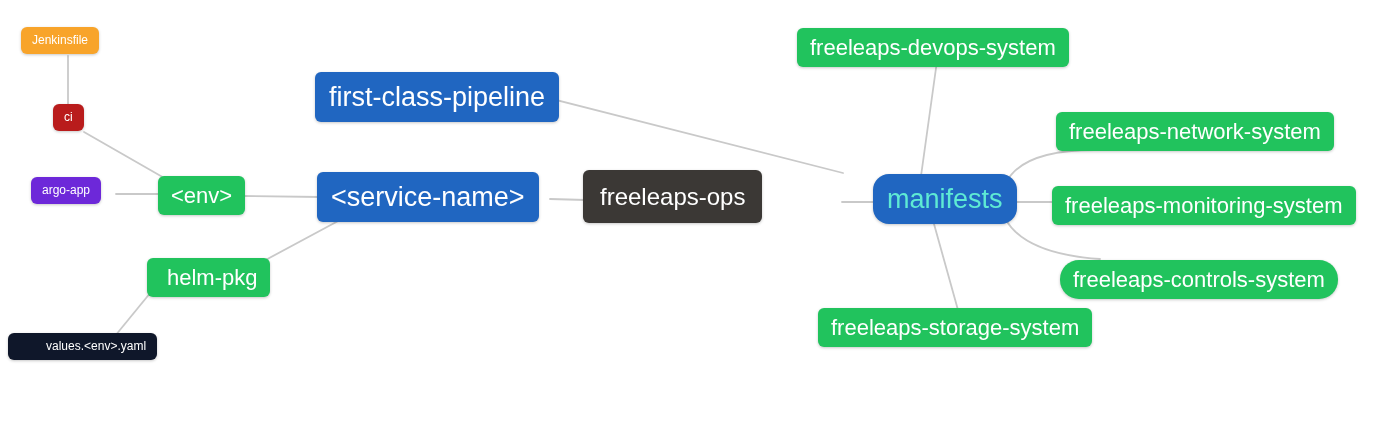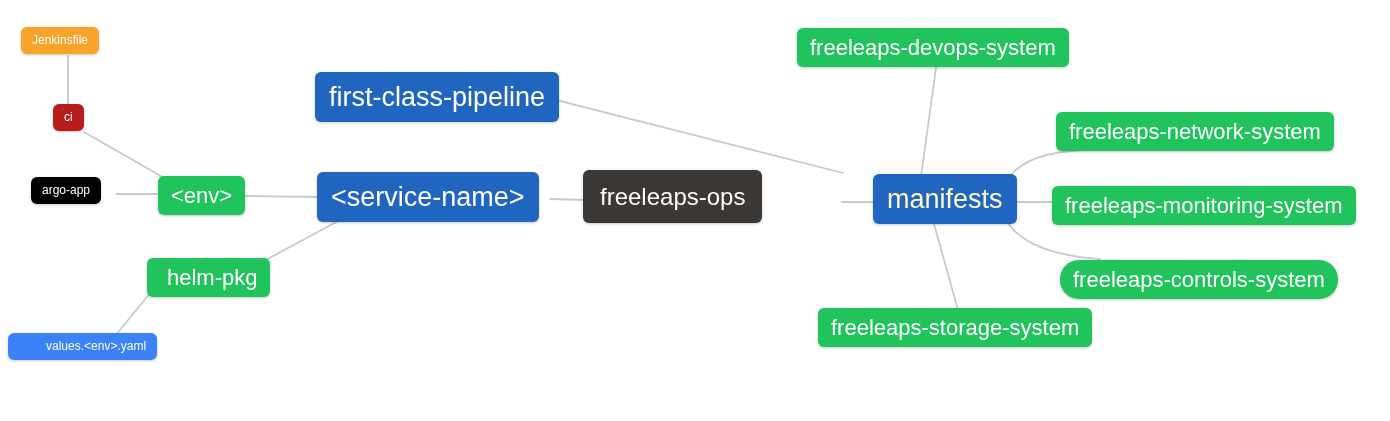--- a/index.html
+++ b/index.html
@@ -54,27 +54,27 @@
       <path d="M842,202 L876,202" stroke="#c9c9c9"></path>
       <path d="M921,176 L937,61" stroke="#c9c9c9"></path>
       <path d="M1006,183 Q1022,150 1095,150" stroke="#c9c9c9"></path>
       <path d="M1008,202 L1058,202" stroke="#c9c9c9"></path>
       <path d="M1006,220 Q1026,254 1100,259" stroke="#c9c9c9"></path>
       <path d="M934,224 L958,310" stroke="#c9c9c9"></path>
     </svg>
   <div class="nodes-layer">
       <div class="node level4" style="left: 21px; top: 27px; background: rgb(248, 164, 42); color: rgb(255, 255, 255);">Jenkinsfile</div>
       <div class="node level4" style="left: 53px; top: 104px; background: #b91c1c; color: rgb(255, 255, 255);">ci</div>
-      <div class="node level4" style="left: 31px; top: 177px; background: #000000; color: rgb(255, 255, 255);">argo-app</div>
+      <div class="node level4" style="left: 31px; top: 177px; background: #6d28d9; color: rgb(255, 255, 255);">argo-app</div>
       <div class="node level3" style="left: 158px; top: 176px; background: rgb(33, 195, 93); color: rgb(255, 255, 255);">&lt;env&gt;</div>
       <div class="node level3" style="left: 147px; top: 258px; background: rgb(33, 195, 93); color: rgb(255, 255, 255); padding-left: 20px;">helm-pkg</div>
-      <div class="node level4" style="left: 8px; top: 333px; background: #3b82f6; color: rgb(255, 255, 255); padding-left: 38px;">values.&lt;env&gt;.yaml</div>
+      <div class="node level4" style="left: 8px; top: 333px; background: #0f172a; color: rgb(255, 255, 255); padding-left: 38px;">values.&lt;env&gt;.yaml</div>
       <div class="node level2" style="left: 315px; top: 36px; background: rgb(32, 102, 193); color: rgb(255, 255, 255); margin-top: 36px;">first-class-pipeline</div>
       <div class="node level2" style="left: 317px; top: 172px; background: rgb(32, 102, 193); color: rgb(255, 255, 255);">&lt;service-name&gt;</div>
       <div class="node level1" style="left: 583px; top: 170px; background: rgb(59, 56, 53); color: rgb(255, 255, 255);">freeleaps-ops</div>
-      <div class="node level2" style="left: 873px; top: 174px; background: rgb(32, 102, 193); color: #fef9c3;">manifests</div>
+      <div class="node level2" style="left: 873px; top: 174px; background: rgb(32, 102, 193); color: #5eead4; border-radius: 16px;">manifests</div>
       <div class="node level3" style="left: 797px; top: 28px; background: rgb(33, 195, 93); color: rgb(255, 255, 255);">freeleaps-devops-system</div>
       <div class="node level3" style="left: 1056px; top: 112px; background: rgb(33, 195, 93); color: rgb(255, 255, 255);">freeleaps-network-system</div>
       <div class="node level3" style="left: 1052px; top: 186px; background: rgb(33, 195, 93); color: rgb(255, 255, 255);">freeleaps-monitoring-system</div>
       <div class="node level3" style="left: 1060px; top: 260px; background: rgb(33, 195, 93); color: rgb(255, 255, 255); border-radius: 19px;">freeleaps-controls-system</div>
       <div class="node level3" style="left: 818px; top: 308px; background: rgb(33, 195, 93); color: rgb(255, 255, 255);">freeleaps-storage-system</div>
     </div>
 </div>
 
 </body></html>

